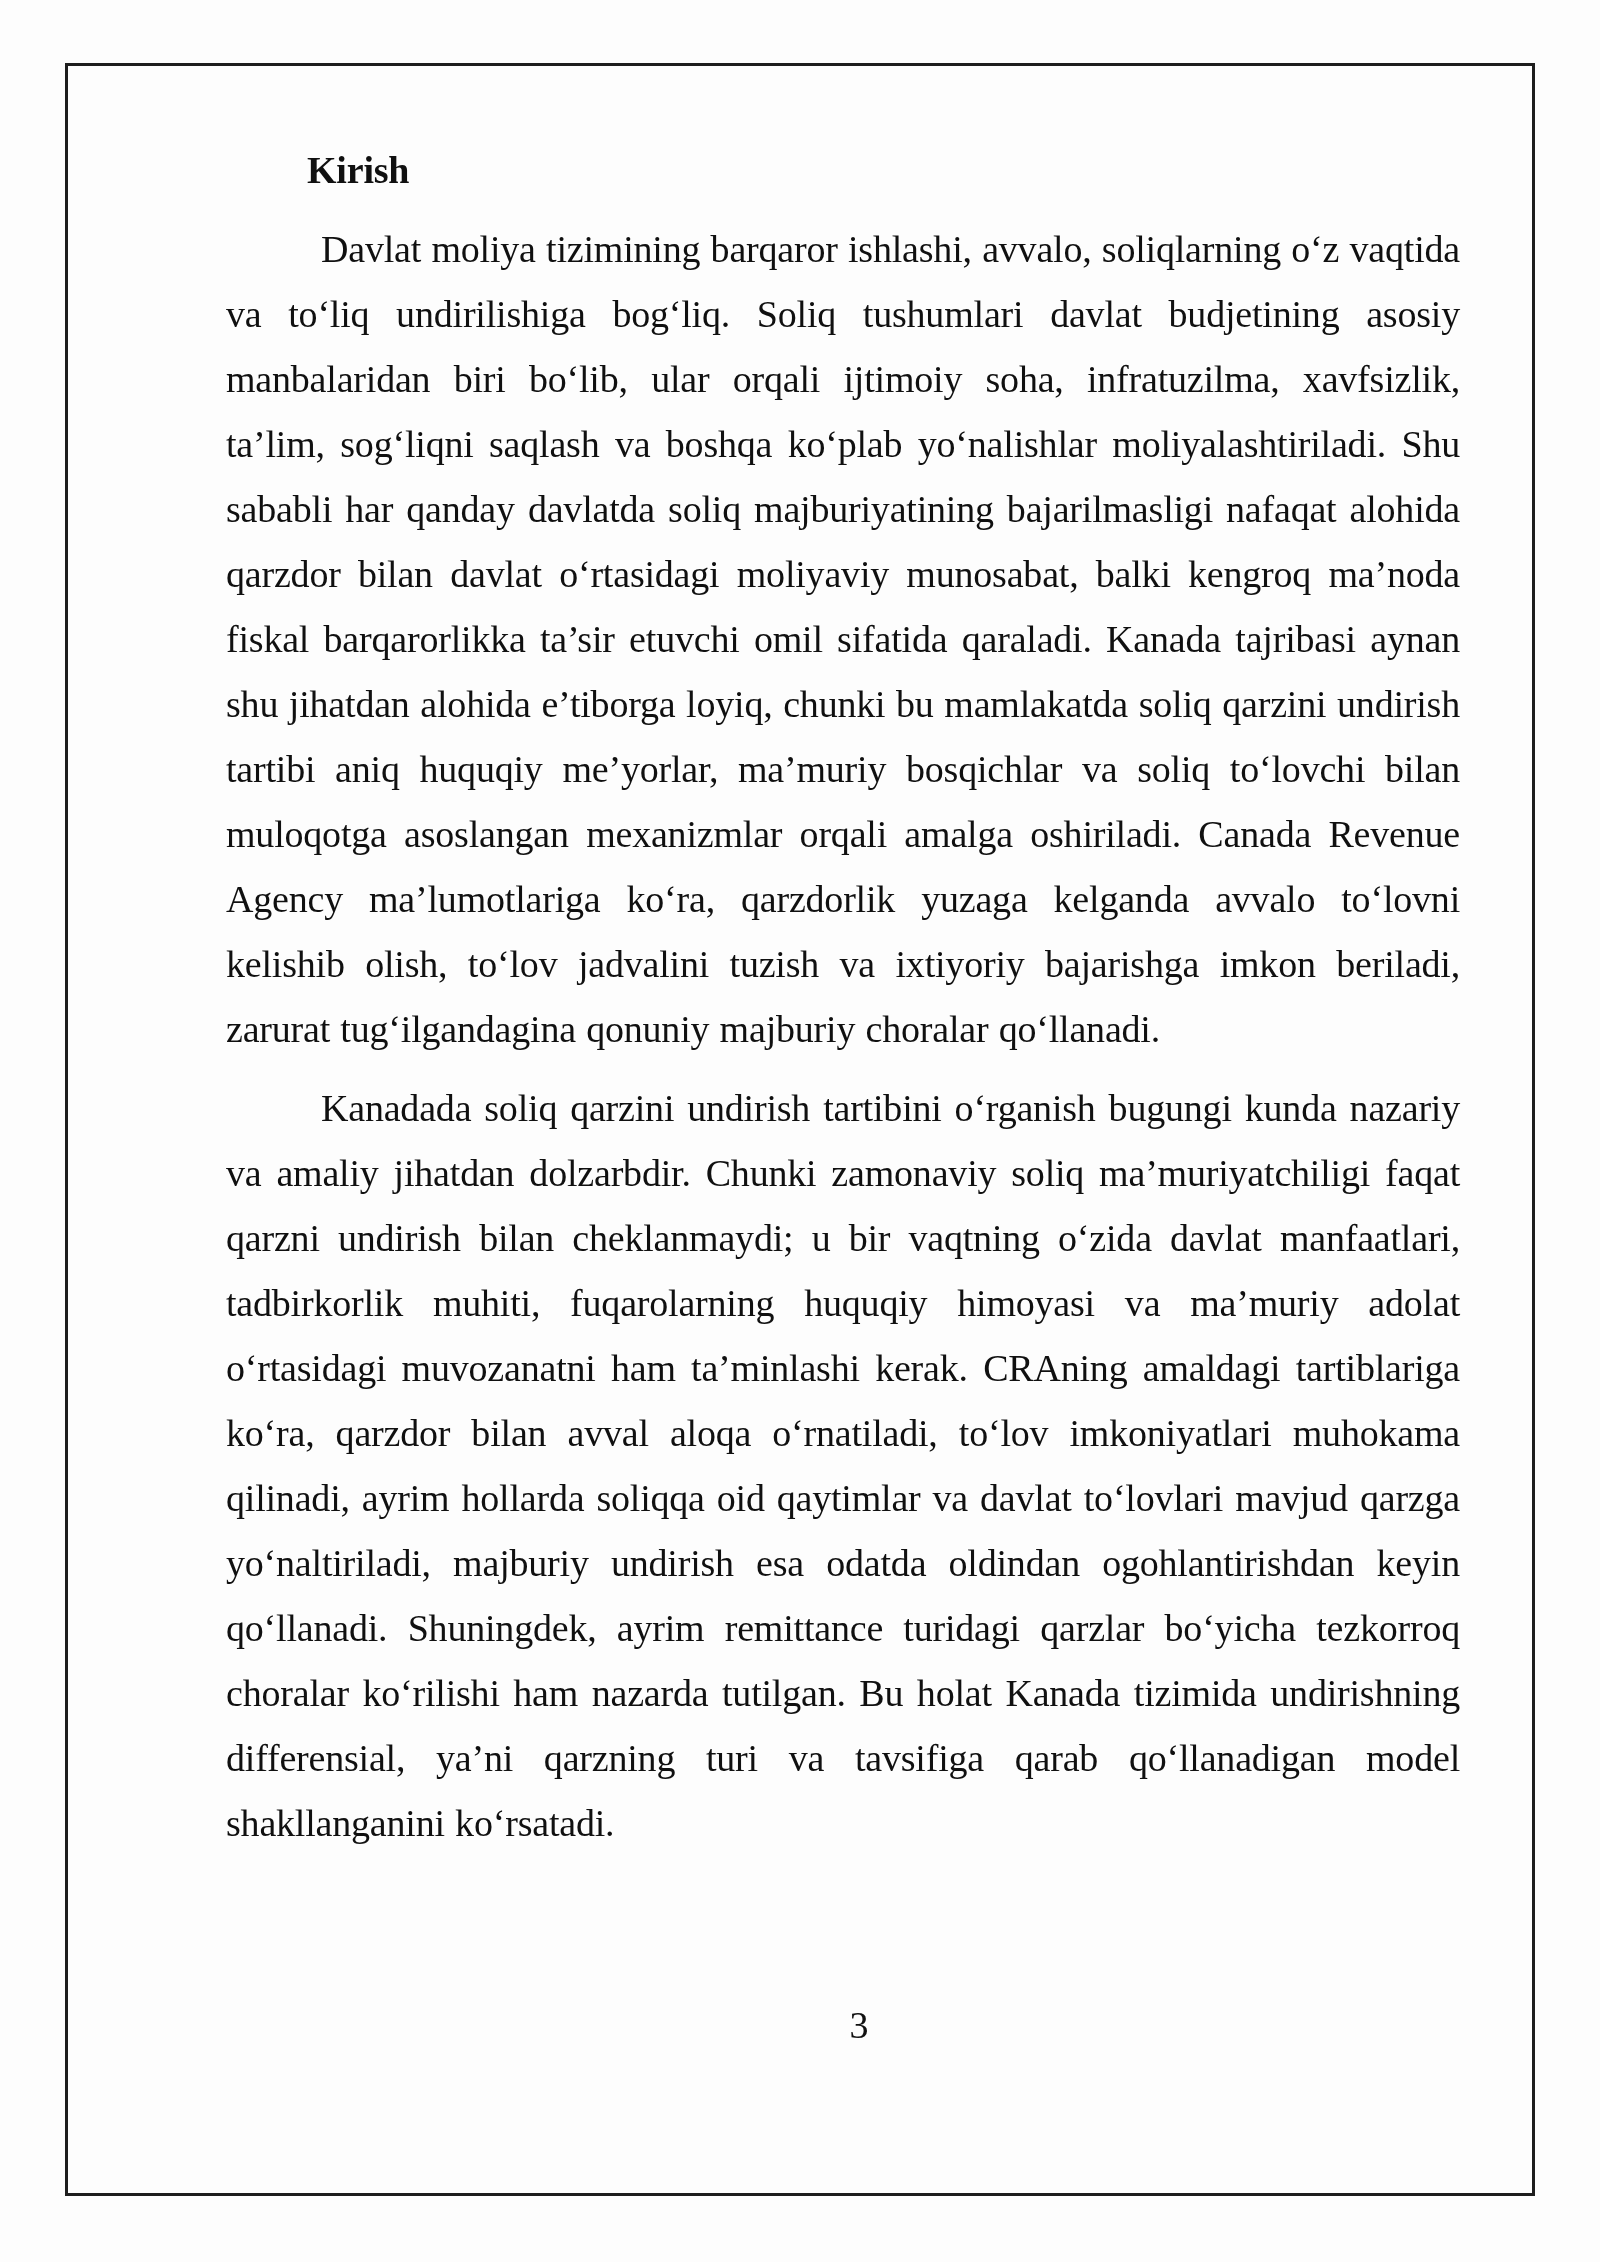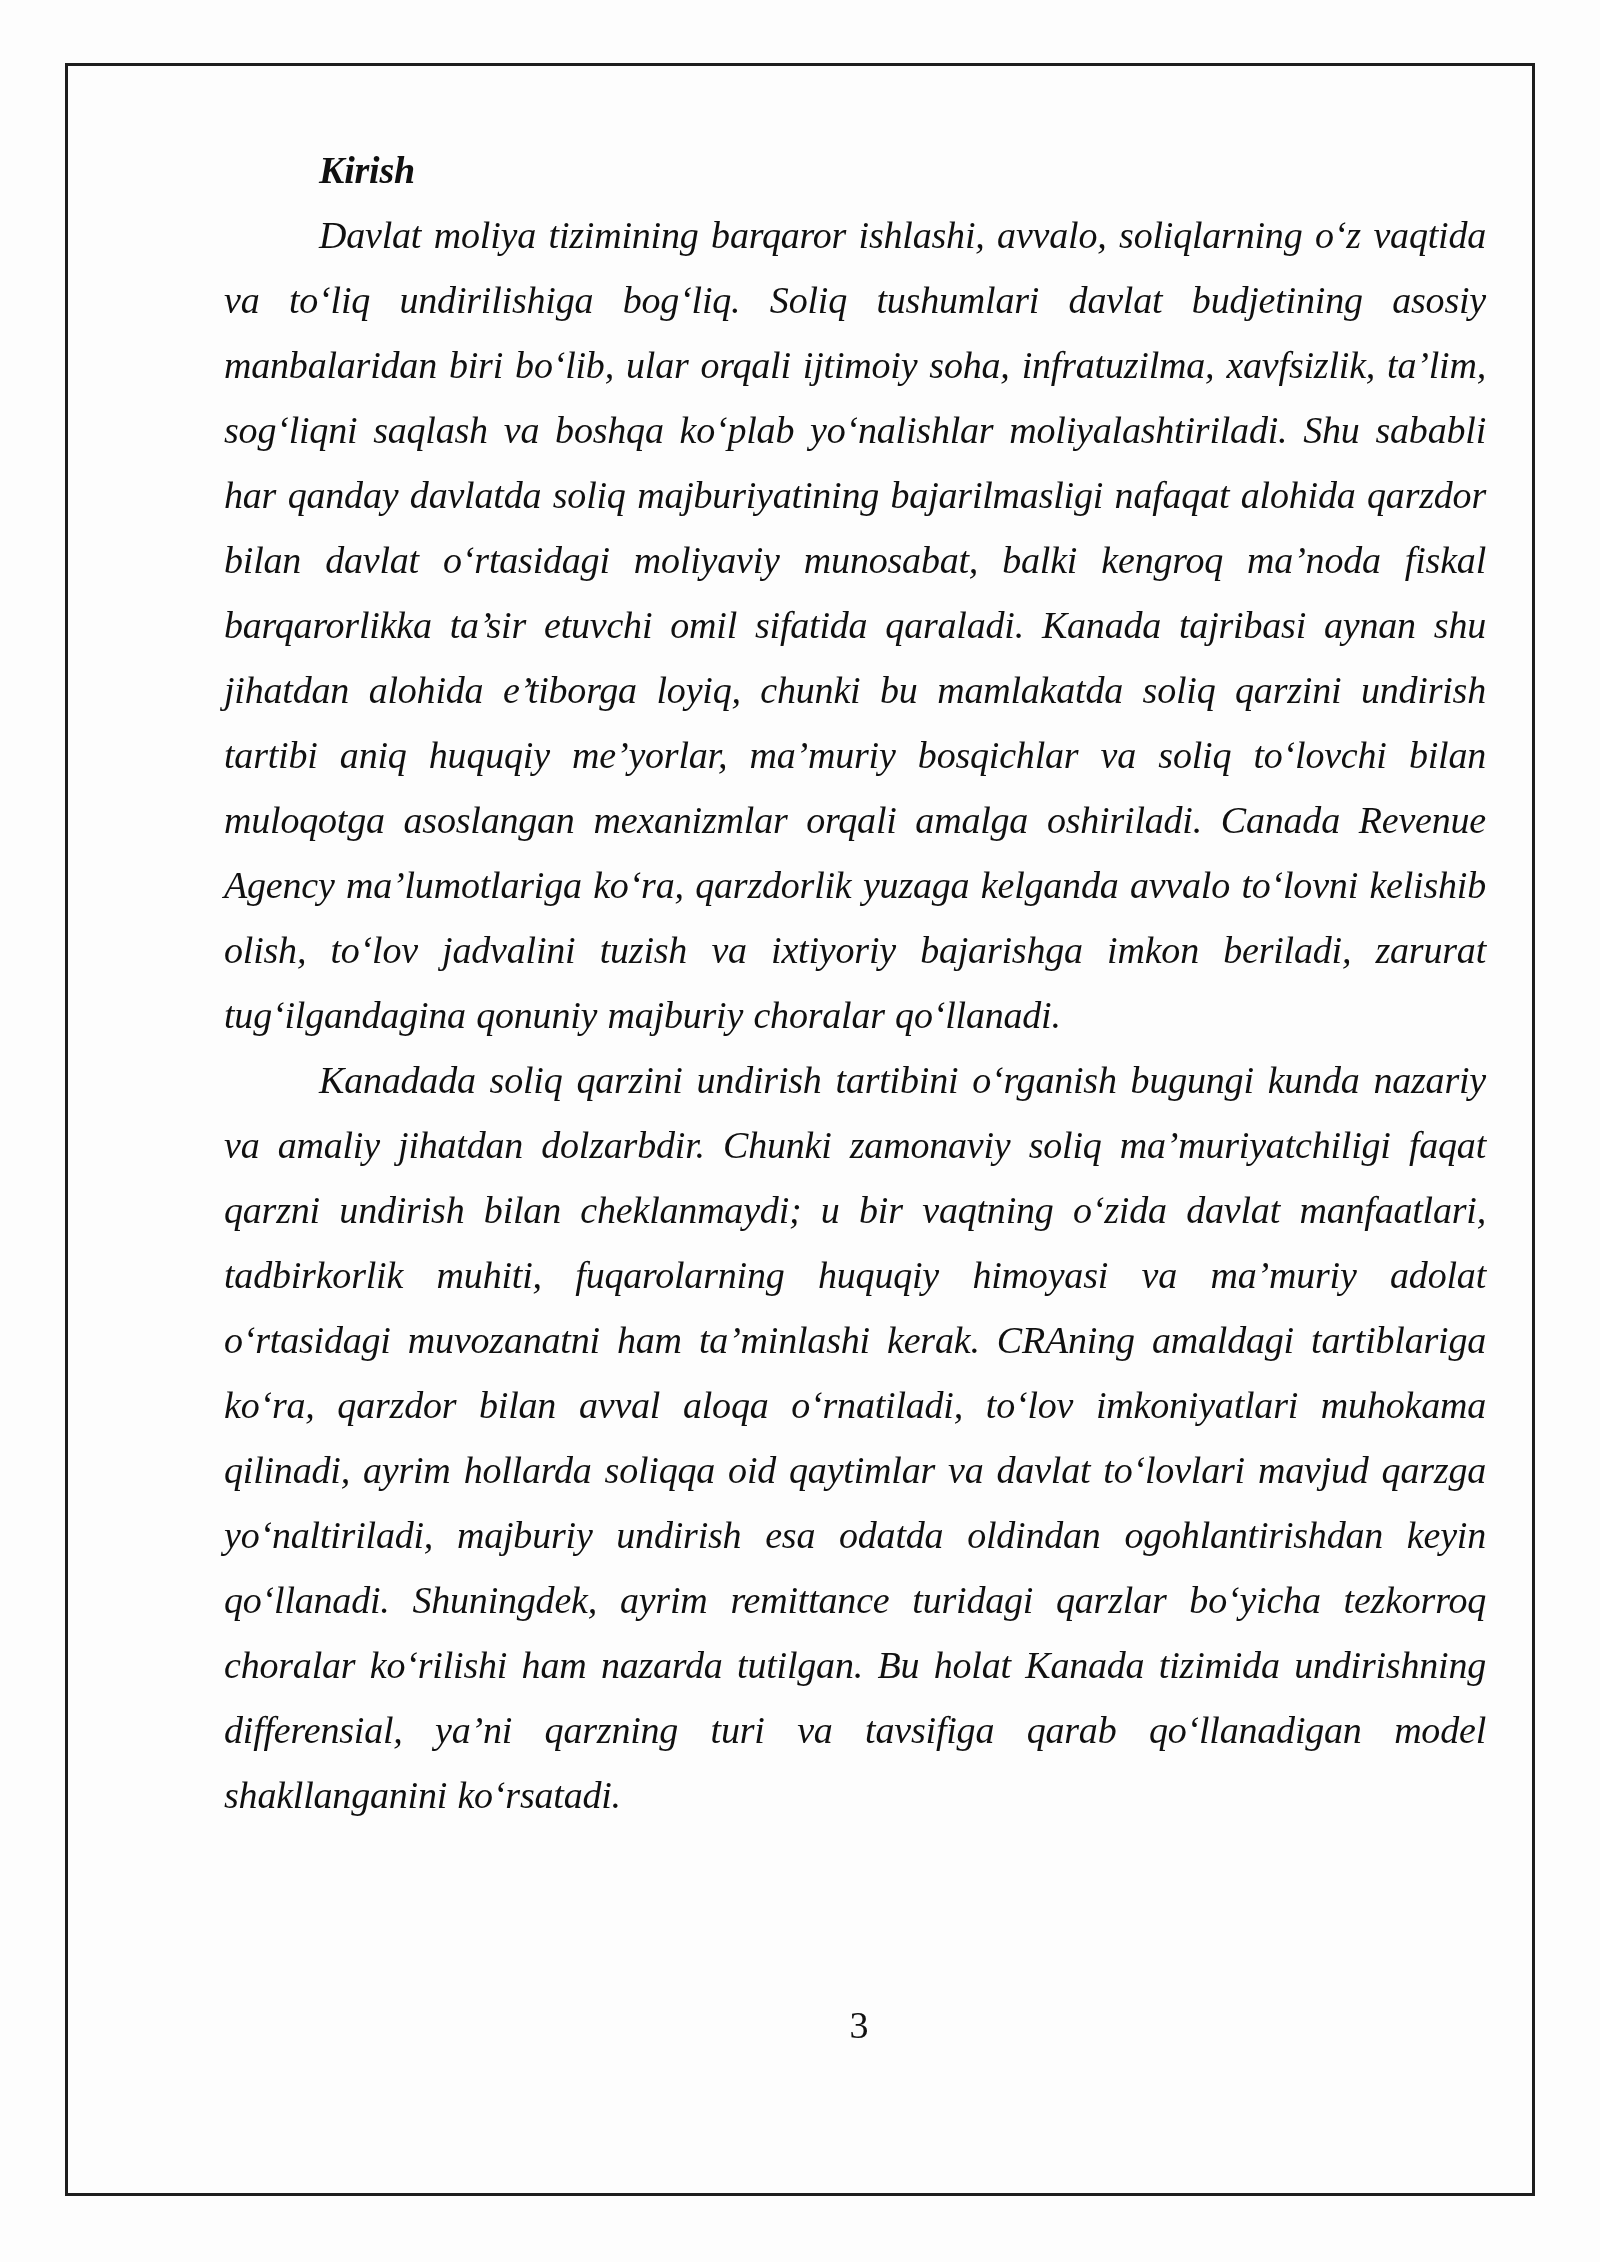--- a/index.html
+++ b/index.html
@@ -20,37 +20,36 @@
     left: 65px;
     top: 63px;
     width: 1470px;
     height: 2133px;
     box-sizing: border-box;
     border: 3px solid #1e1e1e;
     background: #fdfdfd;
   }
   .text-block {
     position: absolute;
-    left: 224px;
+    left: 212px;
     top: 138px;
     width: 1262px;
     font-size: 38px;
     line-height: 65px;
     letter-spacing: -0.2px;
-    font-style: italic;
   }
   .doc-title {
     font-weight: bold;
     font-size: 38px;
     line-height: 65px;
     text-indent: 95px;
     margin: 0;
   }
   .para {
-    margin: 0;
+    margin: 14px;
     text-align: justify;
     text-indent: 95px;
     hyphens: none;
     word-spacing: 1px;
   }
   .page-number {
     position: absolute;
     left: 228px;
     top: 1993px;
     width: 1262px;

